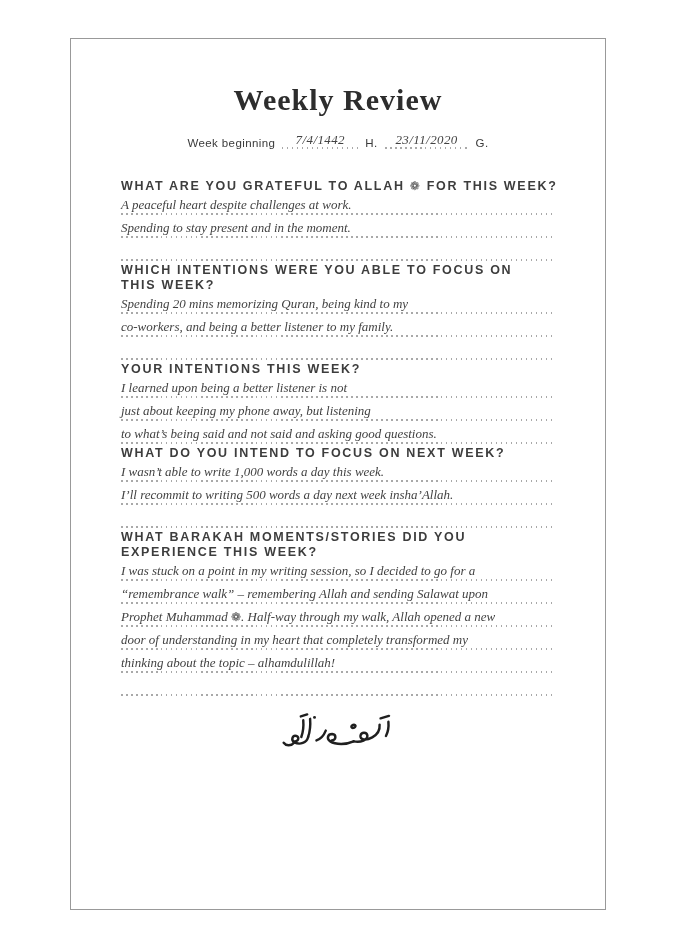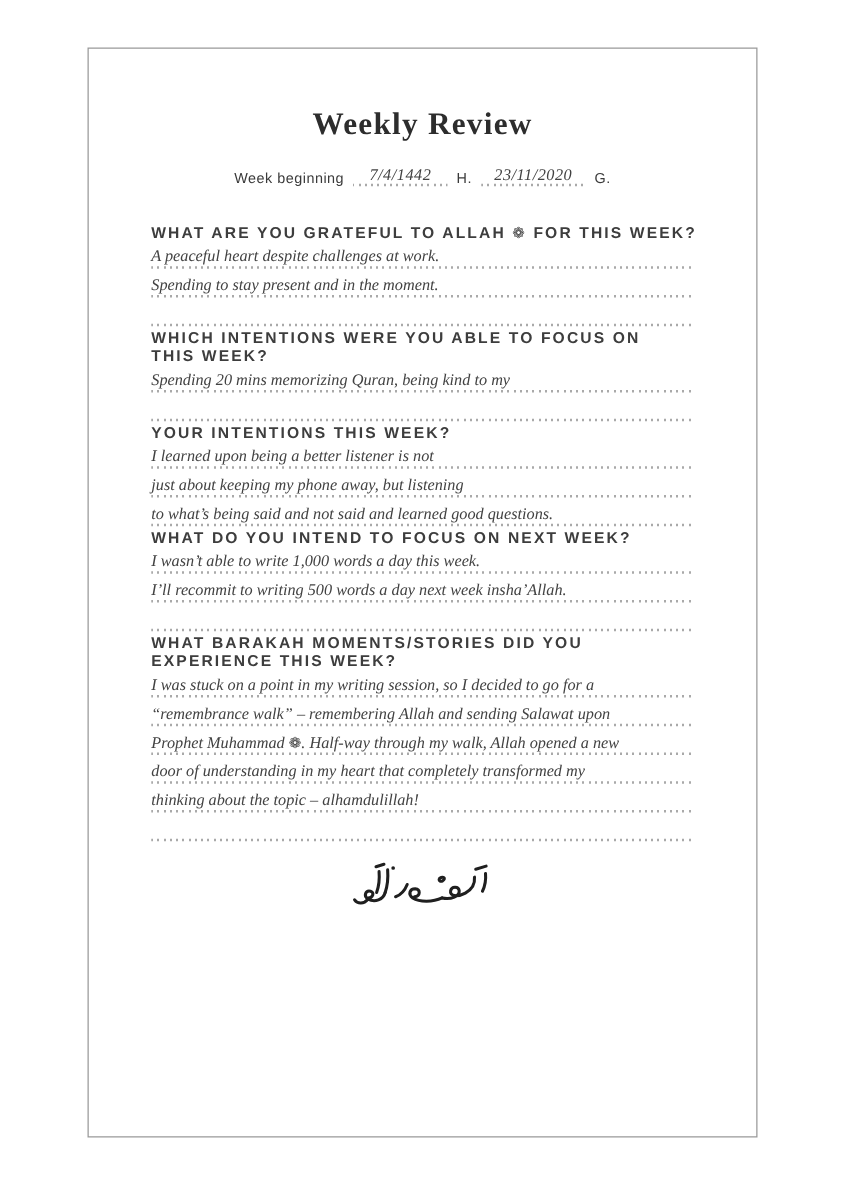--- a/index.html
+++ b/index.html
@@ -8,21 +8,21 @@
     font-family:"Liberation Sans",sans-serif;color:#3d3d3d;
   }
   .sheet{
     position:absolute;left:70px;top:38px;width:536px;height:872px;
     box-sizing:border-box;border:1px solid #999;background:#fff;
     padding:44px 50px 0 50px;
   }
   .title{
     margin:0;text-align:center;
     font-family:"Liberation Serif",serif;font-weight:700;
-    font-size:25px;line-height:34px;letter-spacing:1px;color:#2d2d2d;
+    font-size:30px;line-height:34px;letter-spacing:1px;color:#2d2d2d;
   }
   .week-row{
     margin-top:14px;height:20px;display:flex;justify-content:center;
     align-items:flex-end;gap:7px;font-size:11.5px;letter-spacing:.4px;color:#3a3a3a;
   }
   .week-label,.era{padding-bottom:2px;font-weight:400;white-space:nowrap;}
   .seg{position:relative;height:20px;}
   .seg-hijri{width:76px;}
   .seg-greg{width:84px;}
   .seg::after,.line::after{
@@ -82,36 +82,39 @@
 
     <section class="qa">
       <h2 class="q">
         <span class="qline">WHICH INTENTIONS WERE YOU ABLE TO FOCUS ON</span>
         <span class="qline">THIS WEEK?</span>
       </h2>
       <div class="line">
           <span class="hand">Spending 20 mins memorizing Quran, being kind to my</span>
         </div>
       <div class="line">
+          <span class="hand">co-workers, and being a better listener to my family.</span>
+        </div>
+      <div class="line">
           <span class="hand"></span>
         </div>
     </section>
 
     <section class="qa">
       <h2 class="q">
         <span class="qline">YOUR INTENTIONS THIS WEEK?</span>
       </h2>
       <div class="line">
           <span class="hand">I learned upon being a better listener is not</span>
         </div>
       <div class="line">
           <span class="hand">just about keeping my phone away, but listening</span>
         </div>
       <div class="line">
-          <span class="hand">to what’s being said and not said and learned good questions.</span>
+          <span class="hand">to what’s being said and not said and asking good questions.</span>
         </div>
     </section>
 
     <section class="qa">
       <h2 class="q">
         <span class="qline">WHAT DO YOU INTEND TO FOCUS ON NEXT WEEK?</span>
       </h2>
       <div class="line">
           <span class="hand">I wasn’t able to write 1,000 words a day this week.</span>
         </div>

